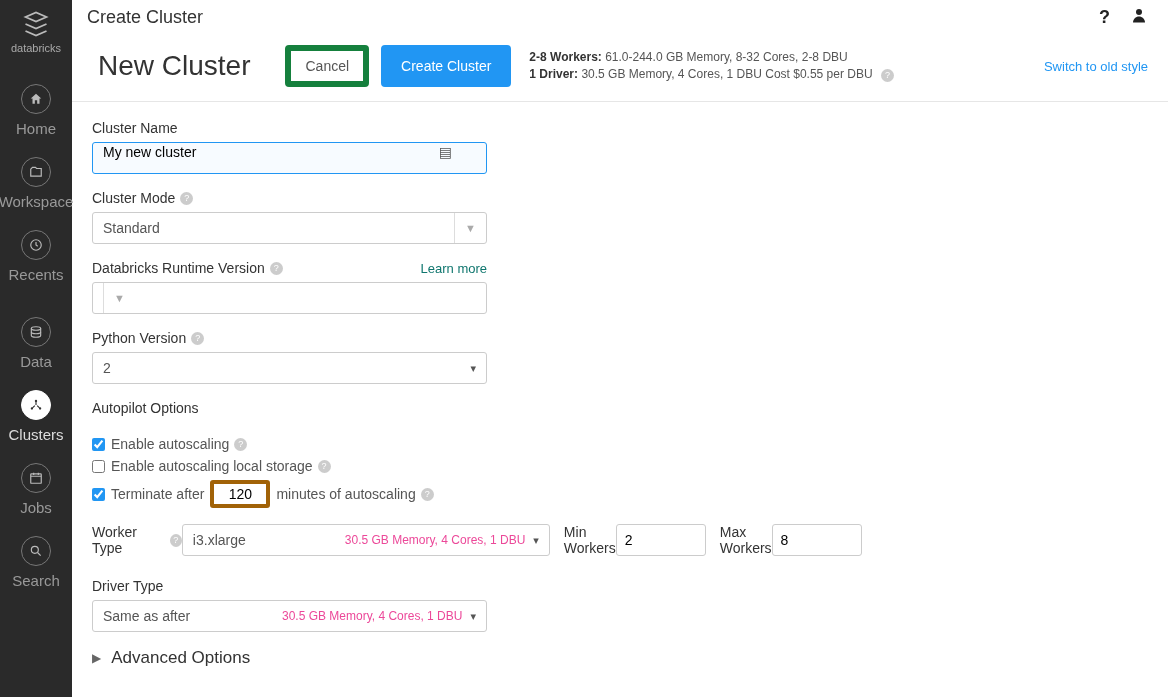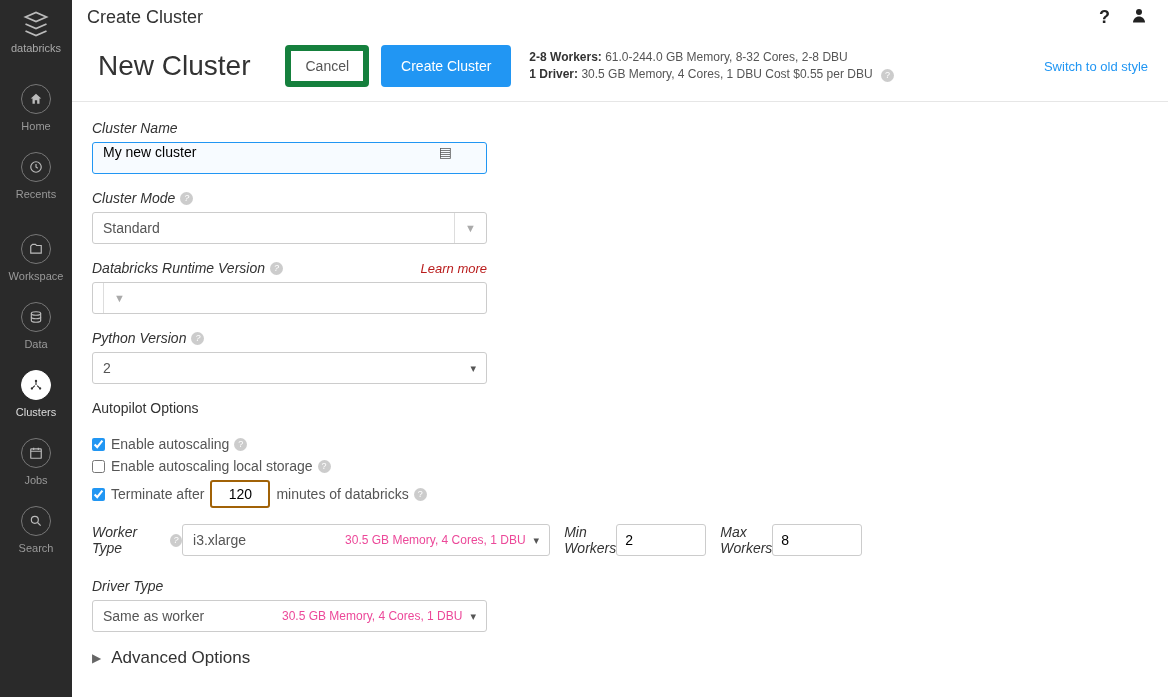--- a/index.html
+++ b/index.html
@@ -4,53 +4,53 @@
 <style>
 * { box-sizing: border-box; margin: 0; padding: 0; }
 body { font-family: "Helvetica Neue", Helvetica, Arial, sans-serif; font-size: 13px; color: #333; background: #fff; display: flex; height: 697px; overflow: hidden; }
 .sidebar { width: 72px; background: #2a2a2a; display: flex; flex-direction: column; align-items: center; padding-top: 10px; flex-shrink: 0; }
 .sidebar-logo { width: 28px; height: 28px; margin-bottom: 4px; }
 .sidebar-brand { color: #aaa; font-size: 11px; margin-bottom: 20px; }
 .sidebar-item { display: flex; flex-direction: column; align-items: center; padding: 10px 0; cursor: pointer; width: 100%; }
 .sidebar-item.gap-after { margin-bottom: 14px; }
 .sidebar-icon { width: 30px; height: 30px; border-radius: 50%; border: 1px solid #777; display: flex; align-items: center; justify-content: center; color: #bbb; font-size: 13px; }
 .sidebar-item.active .sidebar-icon { background: #fff; color: #333; border-color: #fff; }
-.sidebar-label { color: #999; font-size: 11px; margin-top: 6px; }
+.sidebar-label { color: #999; font-size: 15px; margin-top: 6px; }
 .sidebar-item.active .sidebar-label { color: #ddd; }
 .main { flex: 1; display: flex; flex-direction: column; overflow: auto; }
 .topbar { display: flex; align-items: center; padding: 6px 20px 6px 15px; }
 .topbar-title { font-size: 18px; font-weight: 300; color: #333; flex: 0 0 auto; }
 .topbar-spacer { flex: 1; }
 .topbar-icon { font-size: 18px; color: #222; margin-left: 20px; cursor: pointer; }
 .header-row { display: flex; align-items: center; padding: 10px 20px 14px 26px; border-bottom: 1px solid #e6e6e6; }
 .page-title { font-size: 28px; font-weight: 300; color: #333; margin-right: 35px; }
 .btn { border-radius: 4px; font-size: 14px; padding: 7px 14px; cursor: pointer; border: 6px solid #15803d; background: #fff; color: #555; }
 .btn-primary { background: #2196f3; border-color: #2196f3; color: #fff; margin-left: 12px; }
 .cluster-stats { margin-left: 18px; font-size: 12px; color: #555; line-height: 1.4; }
 .cluster-stats b { color: #333; }
 .switch-link { margin-left: auto; color: #2196f3; font-size: 13px; cursor: pointer; }
 .form { padding: 18px 20px; max-width: 720px; }
 .form-row { margin-bottom: 16px; }
-.form-label { font-size: 14px; font-weight: 500; color: #333; margin-bottom: 6px; display: flex; align-items: center; font-style: italic; }
+.form-label { font-size: 14px; font-weight: 500; color: #333; margin-bottom: 6px; display: flex; align-items: center; }
 .help-icon { width: 13px; height: 13px; border-radius: 50%; background: #ccc; color: #fff; font-size: 9px; display: inline-flex; align-items: center; justify-content: center; margin-left: 5px; cursor: help; }
-.learn-more { margin-left: auto; color: #b91c1c; font-size: 13px; cursor: pointer; font-weight: normal; }
+.learn-more { margin-left: auto; color: #0f766e; font-size: 13px; cursor: pointer; font-weight: normal; }
 .input-text { width: 395px; height: 32px; border: 1px solid #2196f3; border-radius: 3px; padding: 0 34px 12px 10px; font-size: 14px; background: #f7fbff; position: relative; display: flex; align-items: center; }
 .input-text input { border: none; outline: none; flex: 1; font-size: 14px; background: transparent; }
 .id-icon { font-size: 14px; color: #555; }
 .select { width: 395px; height: 32px; border: 1px solid #ccc; border-radius: 3px; padding: 0 10px; display: flex; align-items: center; font-size: 14px; cursor: pointer; position: relative; background: #fff; }
 .select-value { flex: 1; color: #555; }
 .select-caret { color: #aaa; border-left: 1px solid #ddd; padding-left: 10px; height: 100%; display: flex; align-items: center; font-size: 11px; }
 .select-sub { font-size: 12px; color: #ec4899; margin-right: 8px; }
 .native-select { width: 395px; height: 32px; border: 1px solid #ccc; border-radius: 3px; padding: 0 10px; font-size: 14px; cursor: pointer; display: flex; align-items: center; background: #fff; }
 .native-select-val { flex: 1; color: #555; }
 .native-caret { font-size: 11px; color: #555; }
 .section-title { font-size: 14px; font-weight: 500; color: #333; margin-bottom: 20px; }
 .checkbox-row { display: flex; align-items: center; margin-bottom: 6px; font-size: 14px; color: #555; }
 .checkbox-row input[type=checkbox] { margin-right: 6px; accent-color: #2196f3; }
-.inline-input { width: 60px; height: 28px; border: 2px solid #a16207; border-radius: 3px; text-align: center; margin: 0 6px; font-size: 14px; }
+.inline-input { width: 60px; height: 28px; border: 4px solid #a16207; border-radius: 3px; text-align: center; margin: 0 6px; font-size: 14px; }
 .worker-row { display: flex; gap: 14px; align-items: flex-start; }
 .worker-col { display: flex; flex-direction: row; }
 .small-input { width: 90px; height: 32px; border: 1px solid #ccc; border-radius: 3px; padding: 0 8px; font-size: 14px; }
 .adv-row { display: flex; align-items: center; font-size: 17px; color: #333; cursor: pointer; margin-top: 10px; }
 .adv-arrow { font-size: 12px; margin-right: 10px; color: #666; }
 </style>
 </head>
 <body>
 
 <div class="sidebar">
@@ -64,36 +64,36 @@
   <div class="sidebar-brand">databricks</div>
 
   <div class="sidebar-item">
     <div class="sidebar-icon">
         <svg width="14" height="14" viewBox="0 0 24 24" fill="currentColor">
           <path d="M12 3l9 8h-3v9h-4v-6h-4v6H6v-9H3z"></path>
         </svg>
       </div>
     <div class="sidebar-label">Home</div>
   </div>
+  <div class="sidebar-item">
+    <div class="sidebar-icon">
+        <svg width="14" height="14" viewBox="0 0 24 24" fill="none" stroke="currentColor" stroke-width="2">
+          <path d="M3 7l3-3h5l2 2h8v13H3z"></path>
+        </svg>
+      </div>
+    <div class="sidebar-label">Workspace</div>
+  </div>
   <div class="sidebar-item gap-after">
     <div class="sidebar-icon">
         <svg width="14" height="14" viewBox="0 0 24 24" fill="none" stroke="currentColor" stroke-width="2">
           <circle cx="12" cy="12" r="9"></circle>
           <path d="M12 7v5l3 2"></path>
         </svg>
       </div>
     <div class="sidebar-label">Recents</div>
-  </div>
-  <div class="sidebar-item">
-    <div class="sidebar-icon">
-        <svg width="14" height="14" viewBox="0 0 24 24" fill="none" stroke="currentColor" stroke-width="2">
-          <path d="M3 7l3-3h5l2 2h8v13H3z"></path>
-        </svg>
-      </div>
-    <div class="sidebar-label">Workspace</div>
   </div>
   <div class="sidebar-item">
     <div class="sidebar-icon">
         <svg width="14" height="14" viewBox="0 0 24 24" fill="none" stroke="currentColor" stroke-width="2">
           <ellipse cx="12" cy="6" rx="8" ry="3"></ellipse>
           <path d="M4 6v12c0 1.7 3.6 3 8 3s8-1.3 8-3V6"></path>
           <path d="M4 12c0 1.7 3.6 3 8 3s8-1.3 8-3"></path>
         </svg>
       </div>
     <div class="sidebar-label">Data</div>
@@ -203,21 +203,21 @@
         </div>
       <div class="checkbox-row">
           <input type="checkbox" style="">
           <span>Enable autoscaling local storage</span>
           <span class="help-icon">?</span>
         </div>
       <div class="checkbox-row">
           <input type="checkbox" checked="" style="">
           <span>Terminate after</span>
           <input class="inline-input" value="120" style="">
-          <span>minutes of databricks</span>
+          <span>minutes of autoscaling</span>
           <span class="help-icon">?</span>
         </div>
     </div>
 
     <div class="form-row worker-row">
       <div class="worker-col">
         <div class="form-label">
             <span>Worker Type</span>
             <span class="help-icon">?</span>
           </div>
@@ -233,21 +233,21 @@
       </div>
       <div class="worker-col">
         <div class="form-label">Max Workers</div>
         <input class="small-input" value="8" style="">
       </div>
     </div>
 
     <div class="form-row">
       <div class="form-label">Driver Type</div>
       <div class="native-select">
-        <span class="native-select-val">Same as worker</span>
+        <span class="native-select-val">Same as after</span>
         <span class="select-sub">30.5 GB Memory, 4 Cores, 1 DBU</span>
         <span class="native-caret">▾</span>
       </div>
     </div>
 
     <div class="adv-row">
       <span class="adv-arrow">▶</span>
       <span>Advanced Options</span>
     </div>
 

